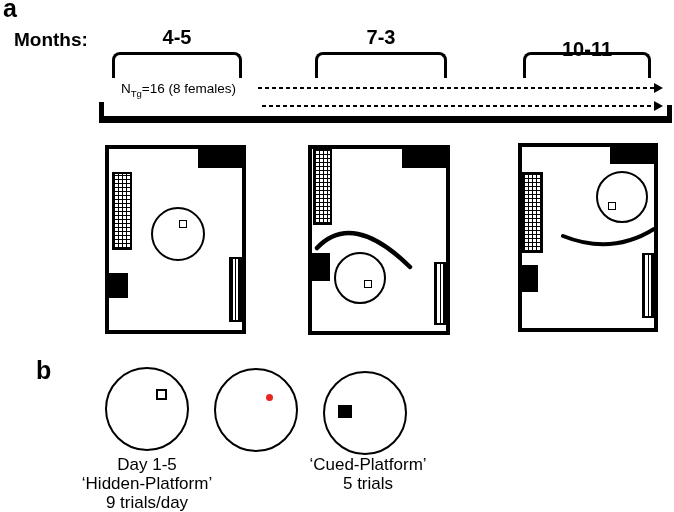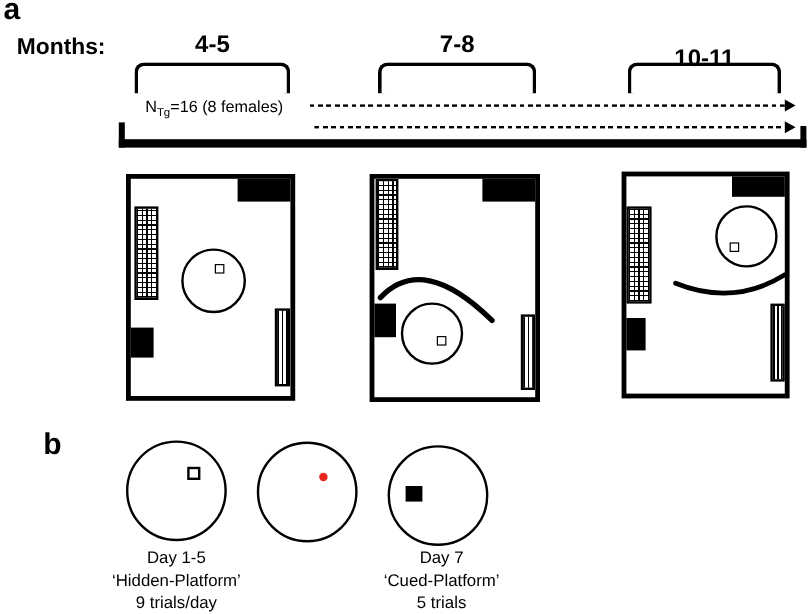--- a/index.html
+++ b/index.html
@@ -47,33 +47,33 @@
   }
   .pool { position: absolute; border: 2px solid #000; border-radius: 50%; background: #fff; }
   .platform-open { position: absolute; border: 1.5px solid #000; background: #fff; }
   .arc-svg { position: absolute; left: 0; top: 0; overflow: visible; }
 
   .trial-pool { position: absolute; border: 2px solid #000; border-radius: 50%; background: #fff; }
   .marker-open-square { position: absolute; border: 2px solid #000; background: #fff; }
   .marker-dot { position: absolute; border-radius: 50%; }
   .marker-solid-square { position: absolute; background: #000; }
 
-  .phase-col { position: absolute; width: 170px; text-align: center; font-size: 14px; line-height: 19px; }
+  .phase-col { position: absolute; width: 170px; text-align: center; font-size: 17px; line-height: 19px; }
 </style>
 </head>
 <body>
 
 <div class="figure">
 
   <div class="abs panel-label" style="left:3px; top:-4px;">a</div>
 
   <div class="abs months-label" style="left:14px; top:29px;">Months:</div>
 
   <div class="abs age-label" style="left:122px; top:26px;">4-5</div>
-  <div class="abs age-label" style="left:326px; top:26px;">7-8</div>
+  <div class="abs age-label" style="left:326px; top:26px;">7-3</div>
   <div class="abs age-label" style="left:532px; top:38px;">10-11</div>
 
   <div class="abs bracket" style="left:112px; top:52px; width:130px;"></div>
   <div class="abs bracket" style="left:315px; top:52px; width:132px;"></div>
   <div class="abs bracket" style="left:523px; top:52px; width:128px;"></div>
 
   <div class="abs cohort-line" style="left:121px; top:81px;"><span>N</span><sub>Tg</sub><span>=16 (8 females)</span></div>
 
 
   <div class="dash-arrow" style="left:258px; top:87px; width:396px;">
@@ -138,18 +138,17 @@
 
   <div class="trial-pool" style="left:323px; top:371px; width:84px; height:84px;"></div>
   <div class="marker-solid-square" style="left:338px; top:405px; width:14px; height:13px;"></div>
 
   <div class="phase-col" style="left:62px; top:455px;">
     <div>Day 1-5</div>
     <div>‘Hidden-Platform’</div>
     <div>9 trials/day</div>
   </div>
   <div class="phase-col" style="left:283px; top:455px;">
-    <div>Day 7</div>
     <div>‘Cued-Platform’</div>
     <div>5 trials</div>
   </div>
 
 </div>
 
 </body></html>

